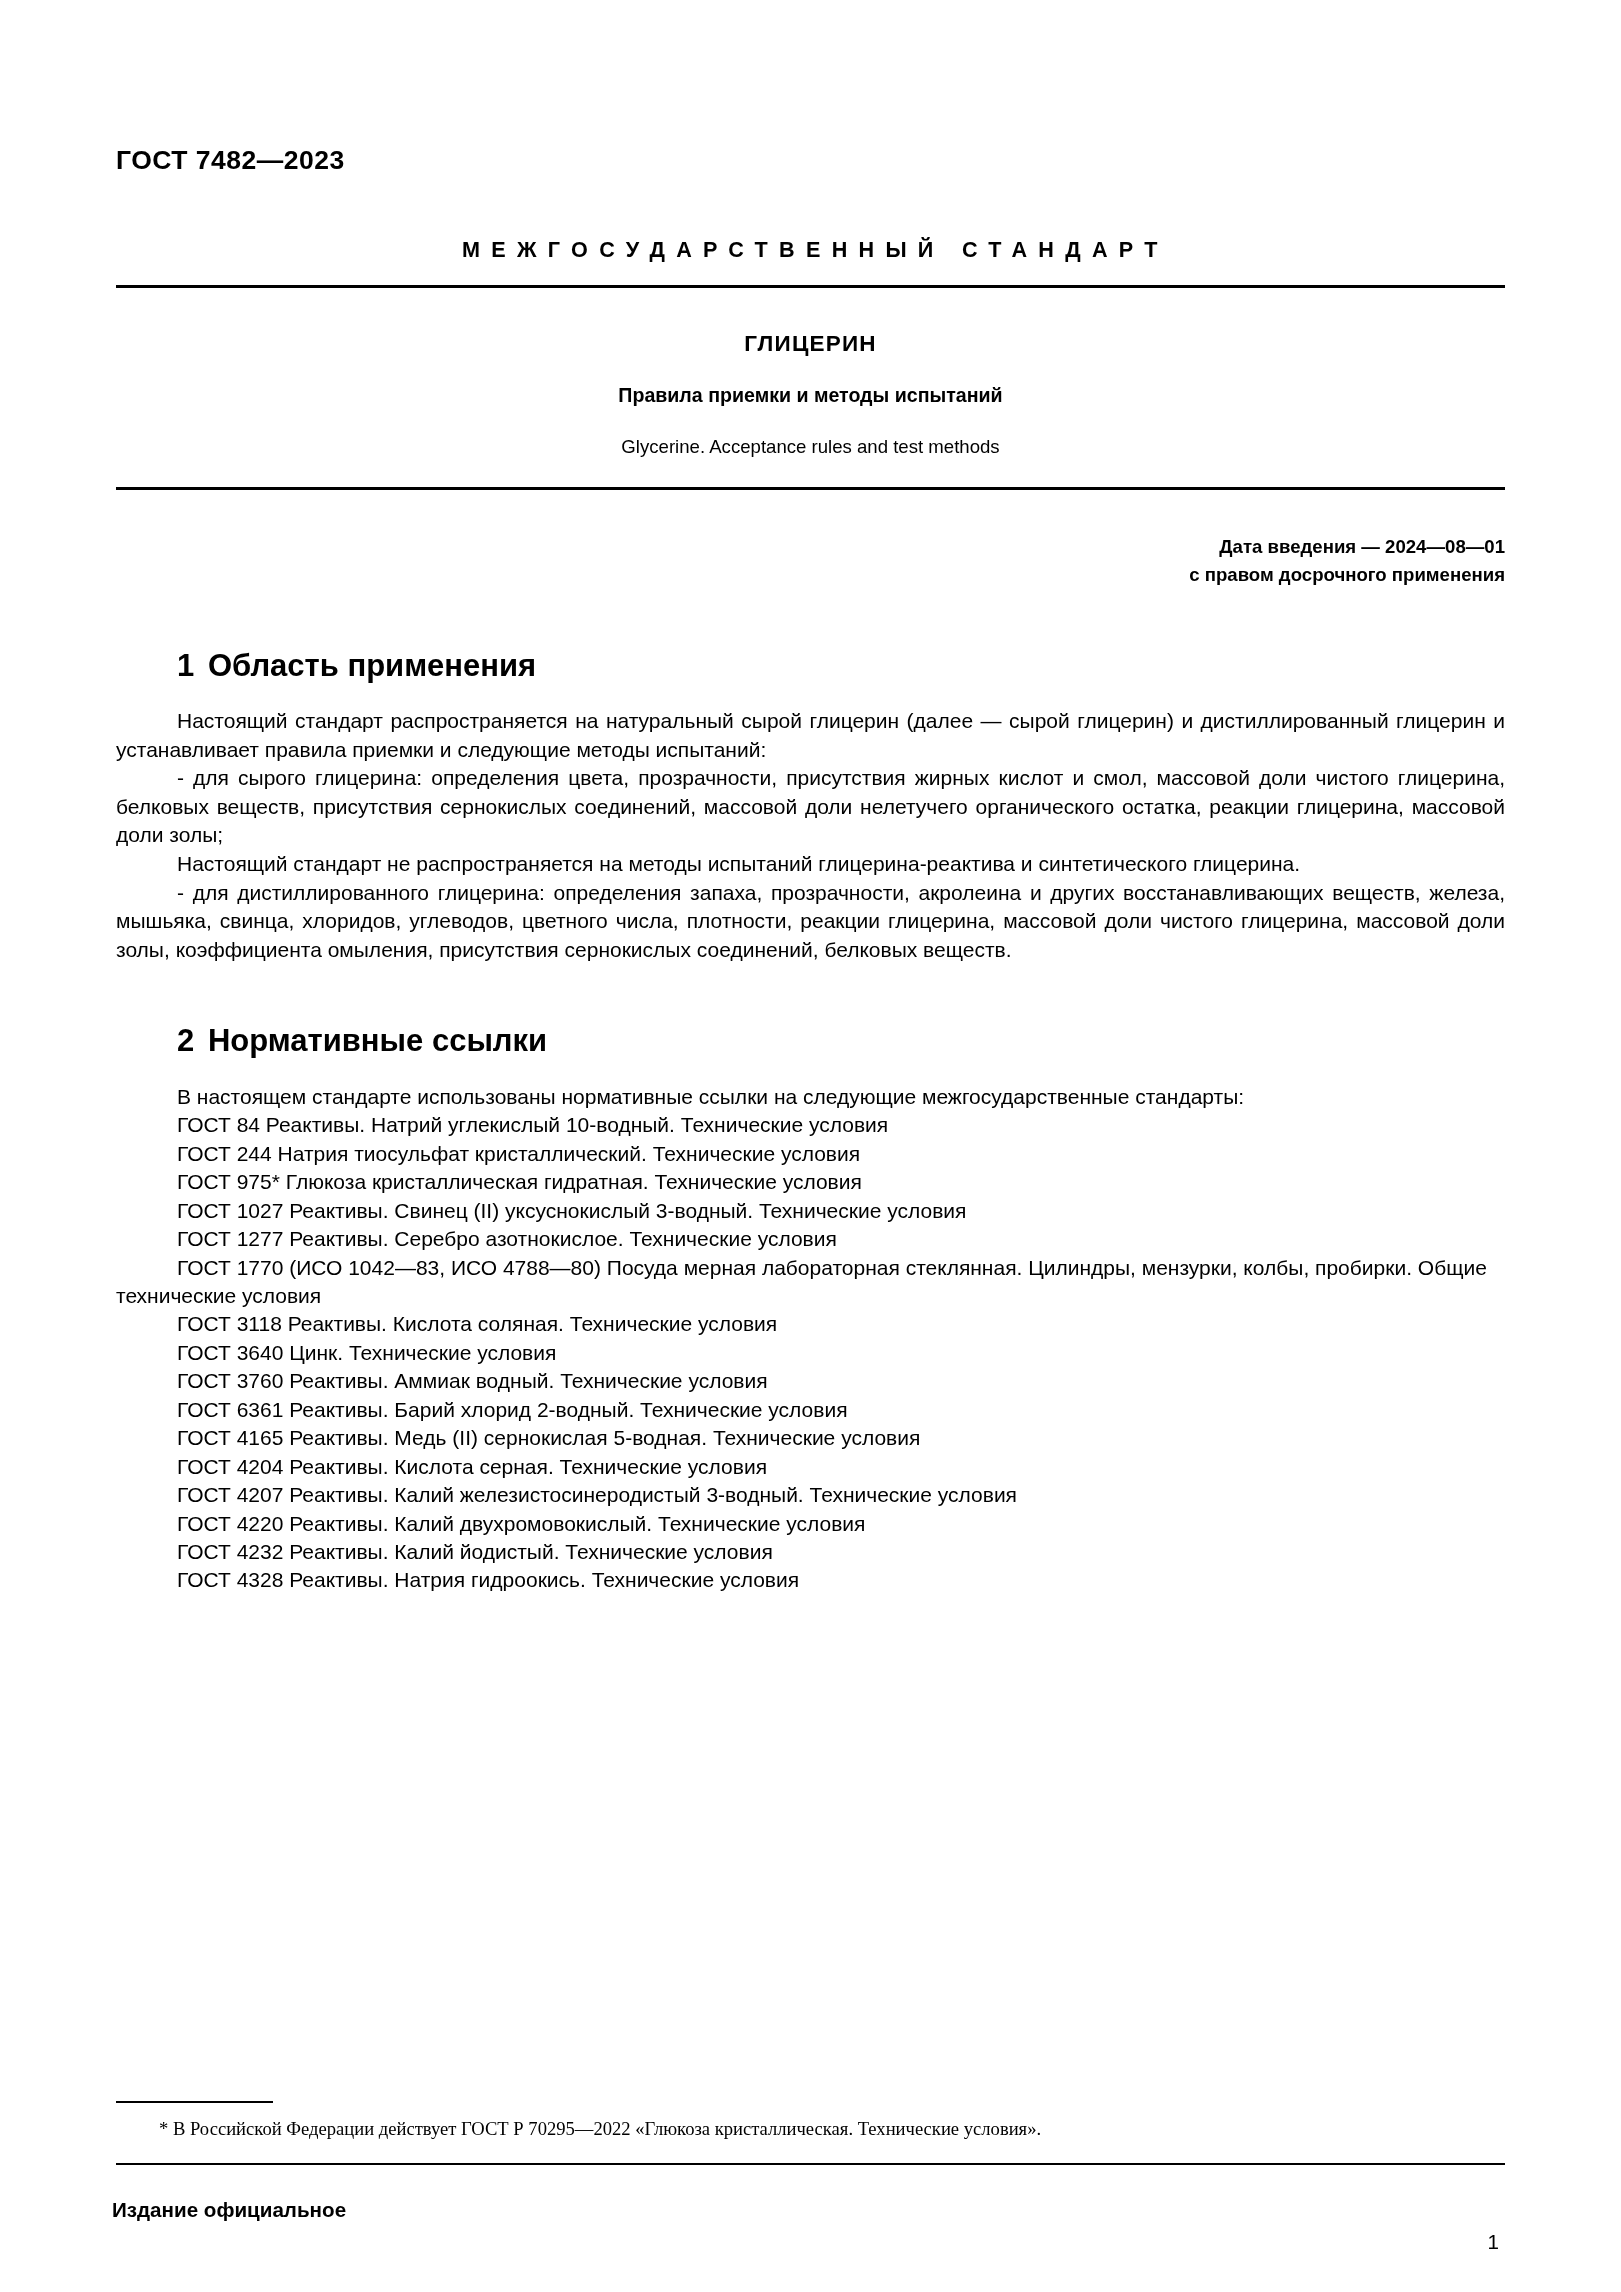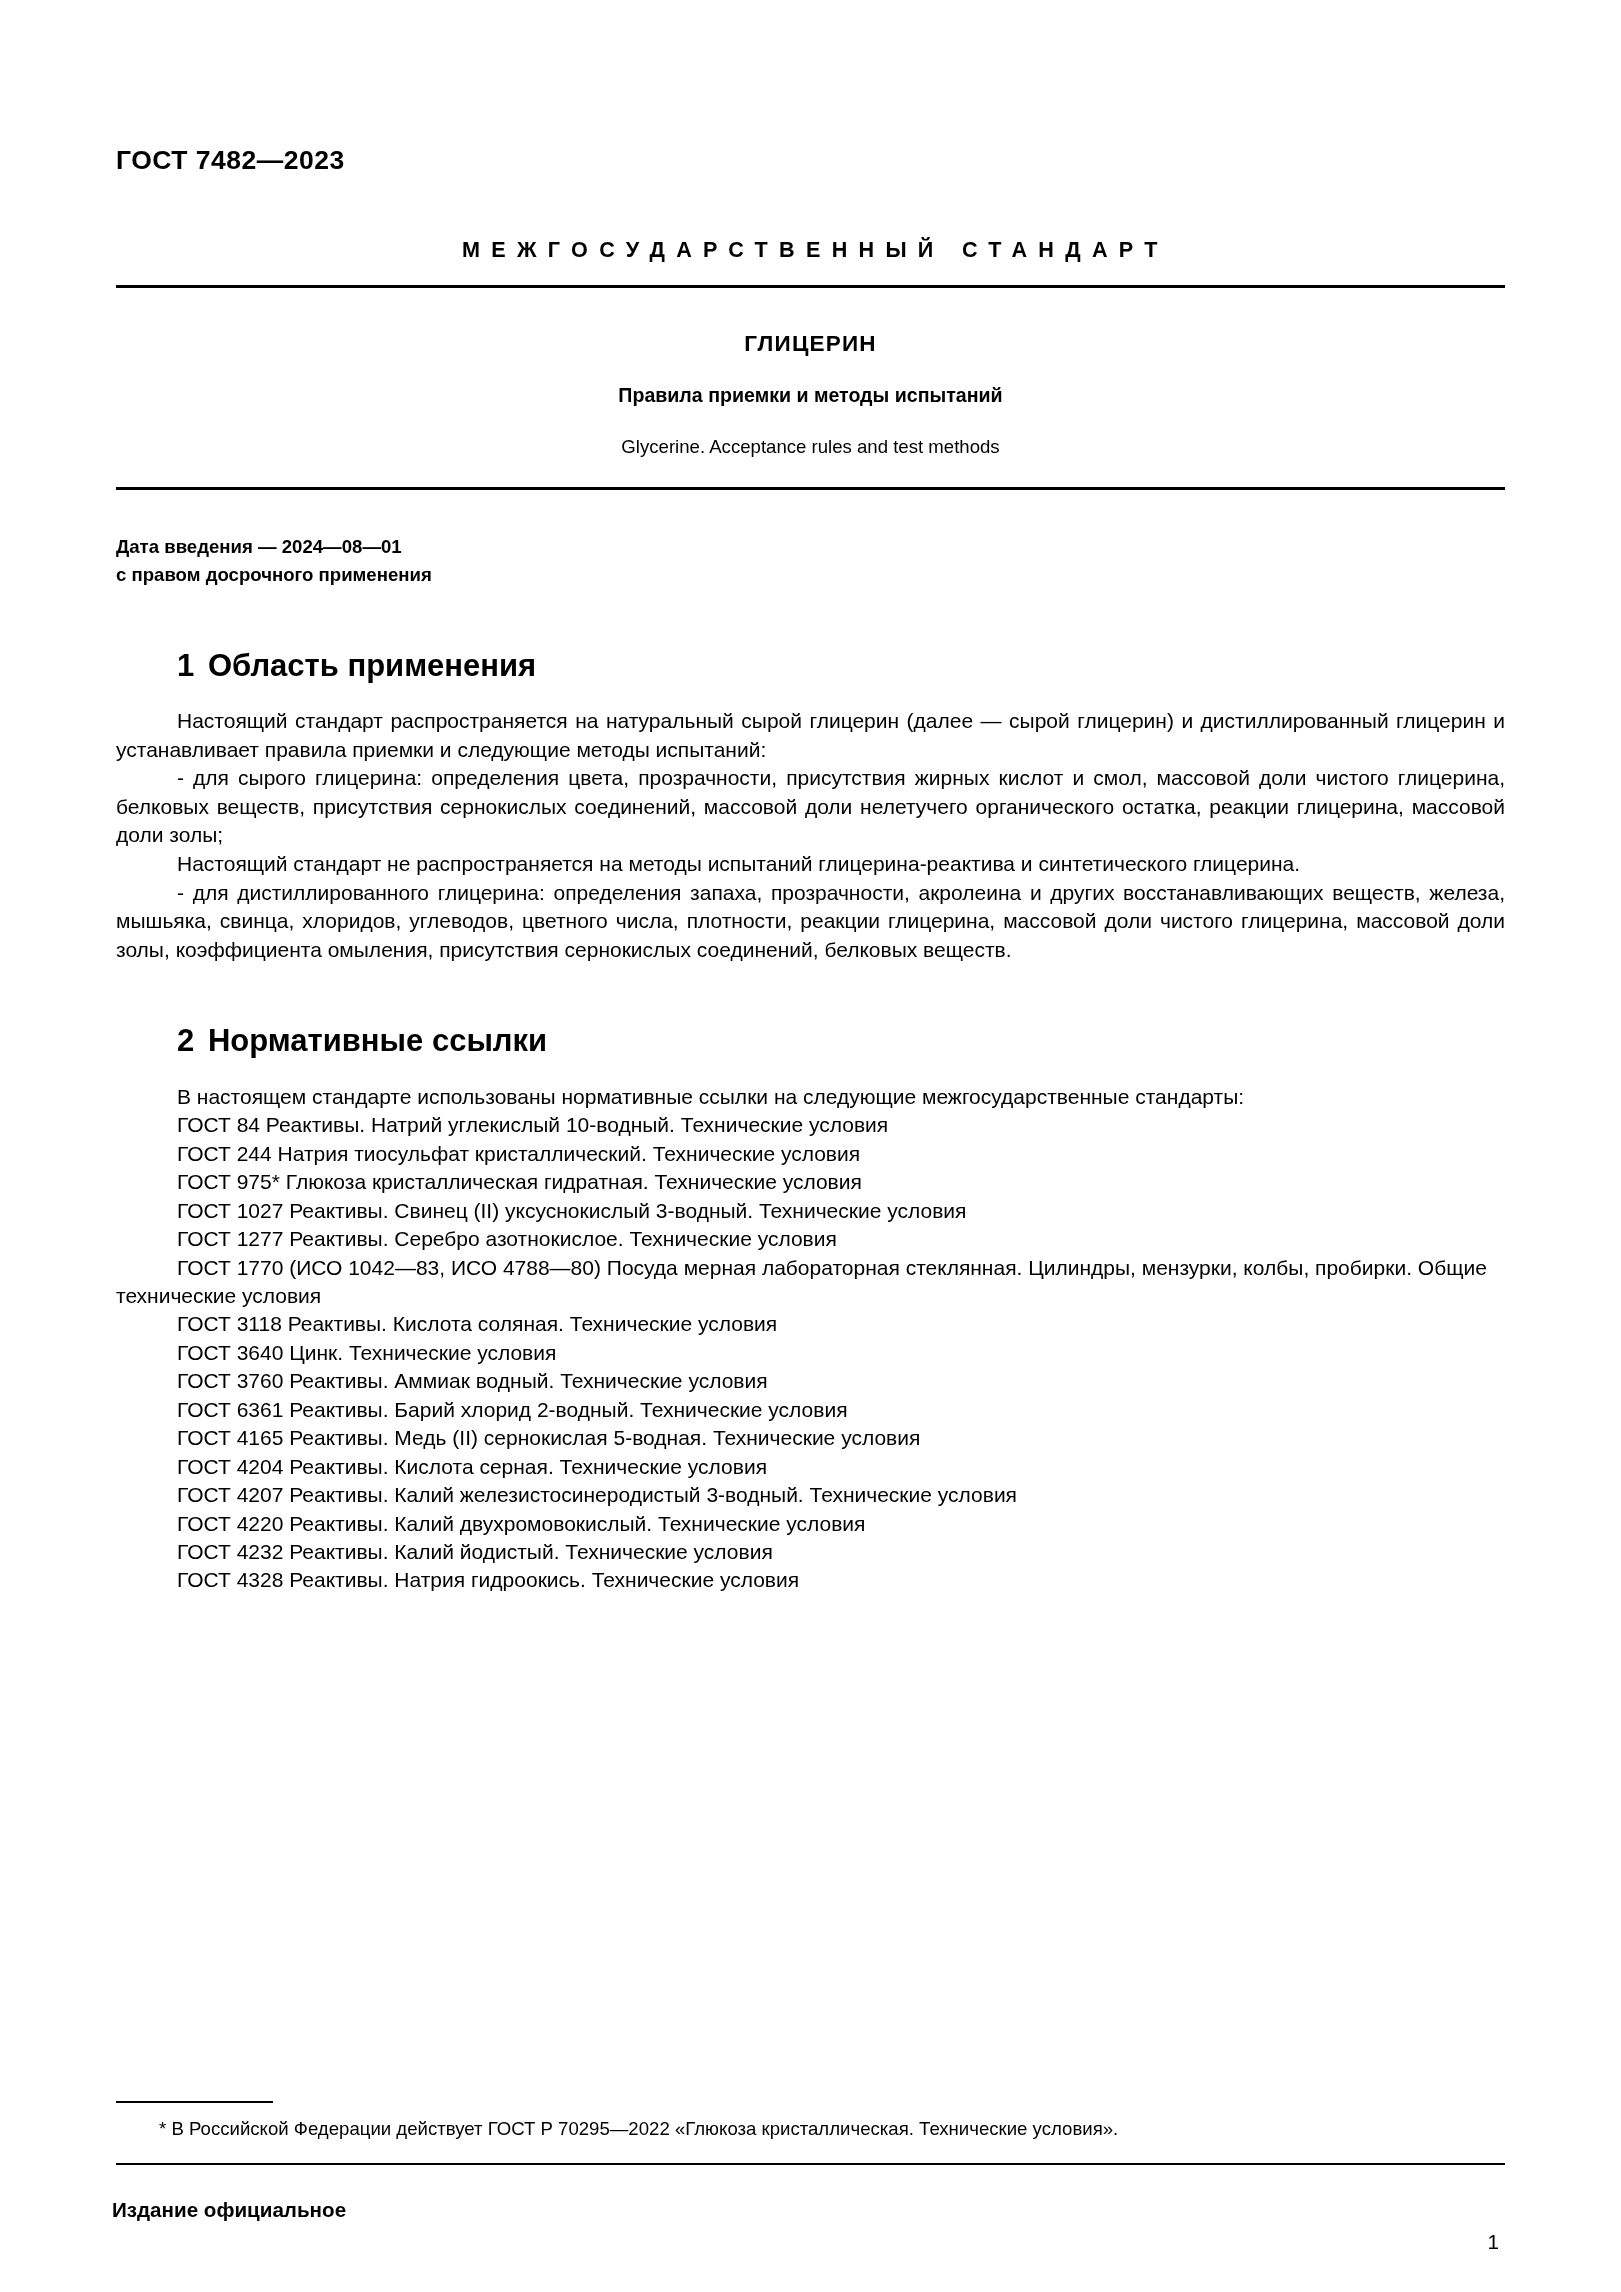--- a/index.html
+++ b/index.html
@@ -64,21 +64,21 @@
     font-weight: bold;
     margin-top: 27.4px;
   }
   .title-en {
     font-size: 18.6px;
     margin-top: 29px;
     margin-bottom: 29px;
   }
 
   .intro-date {
-    text-align: left;
+    text-align: right;
     font-size: 18.6px;
     font-weight: bold;
     margin-top: 43px;
     line-height: 1.5;
   }
 
   
   h2.section {
     font-size: 31px;
     font-weight: bold;
@@ -105,20 +105,21 @@
     text-indent: 61px;
     text-align: left;
   }
 
   
   .footnote-wrap {
     position: absolute;
     left: 116px;
     right: 112px;
     bottom: 152px;
+    font-family: Liberation Serif, serif;
   }
   .footnote-rule {
     border: none;
     border-top: 2px solid #000;
     width: 157px;
     margin: 0 0 13.7px 0;
   }
   .footnote {
     font-size: 18.6px;
     line-height: 1.3;

